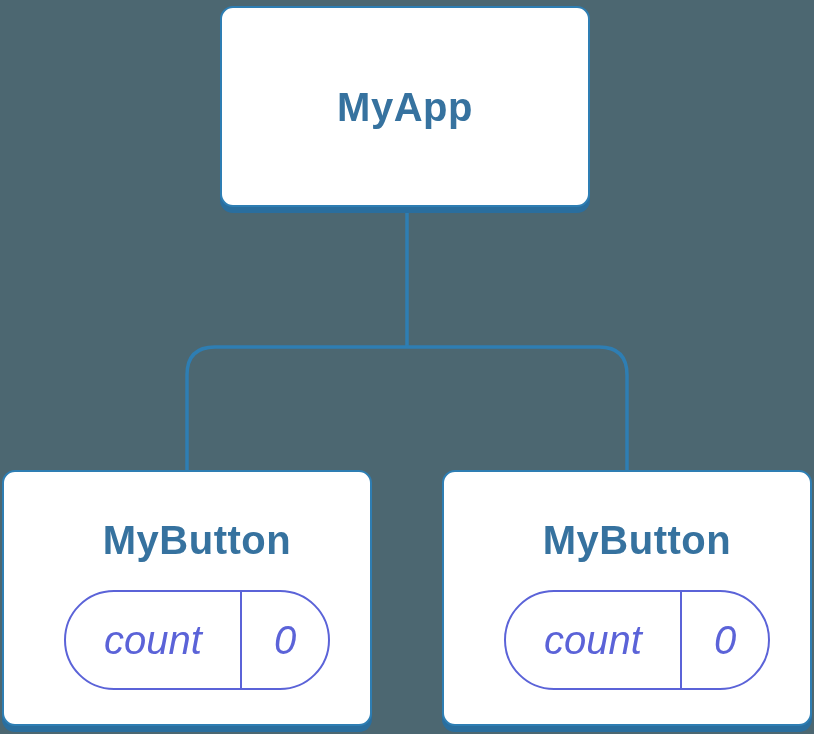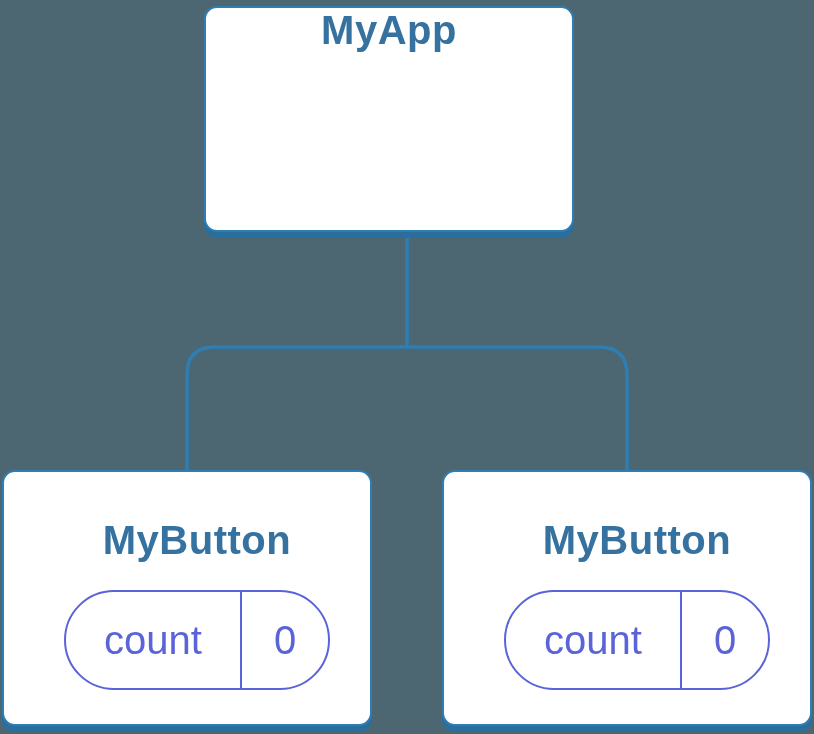--- a/index.html
+++ b/index.html
@@ -39,23 +39,23 @@
     background: var(--box-fill);
     border: 2.5px solid var(--box-border);
     border-radius: 13px;
     box-shadow: 0 6px 0 var(--box-shadow-color);
     z-index: 1;
     display: flex;
     flex-direction: column;
     align-items: center;
   }
   .node-root {
-    left: 204px; top: 6px;
-    width: 370px; height: 226px;
-    justify-content: flex-start;
+    left: 220px; top: 6px;
+    width: 370px; height: 201px;
+    justify-content: center;
   }
   .node-child {
     top: 470px;
     width: 370px; height: 256px;
     padding-top: 46px;
     padding-left: 20px;
   }
   .node-child-left  { left: 2px; }
   .node-child-right { left: 442px; }
   .node-label {
@@ -76,20 +76,21 @@
     overflow: hidden;
     background: var(--box-fill);
   }
   .state-key, .state-value {
     display: flex;
     align-items: center;
     justify-content: center;
     color: var(--state-accent);
     font-size: 40px;
     font-weight: 400;
+    font-style: italic;
   }
   .state-key { flex: 0 0 174px; }
   .state-value {
     flex: 1 1 auto;
     border-left: 2.5px solid var(--state-accent);
   }
 </style>
 </head>
 <body>
 

